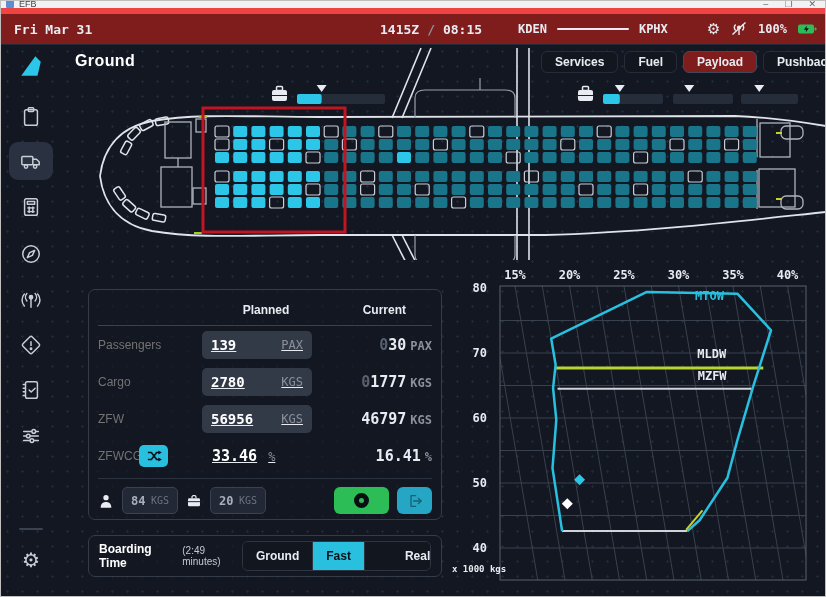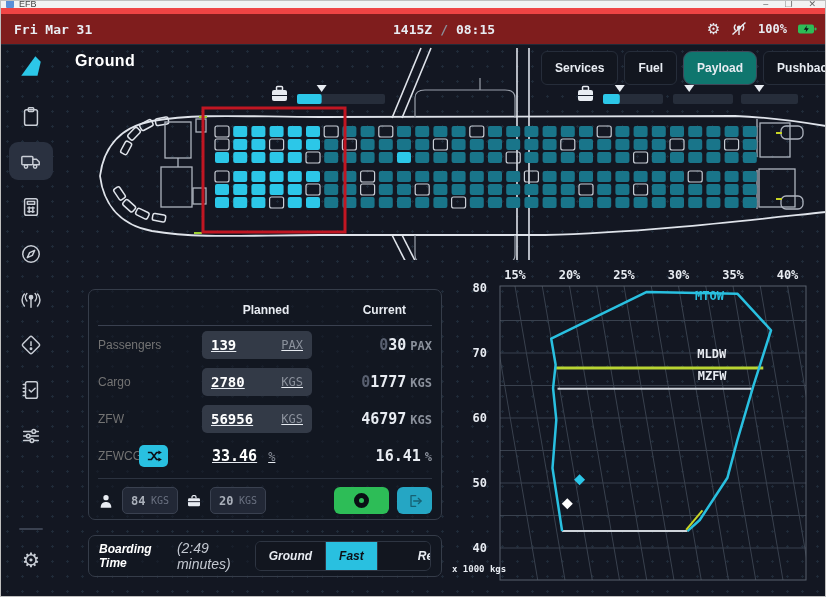--- a/index.html
+++ b/index.html
@@ -12,21 +12,21 @@
               background:#f2f2f2; border-bottom:6px solid #ef4444;
               display:flex; align-items:center; font-size:9px; color:#444; z-index:50;}
   .titlebar .appicon { width:8px; height:8px; background:#5a8fd8; margin:0 5px 0 6px; border-radius:1px;}
   .wincontrols { margin-left:auto; display:flex; gap:16px; padding-right:10px; color:#666; font-size:9px;}
   .wincontrols span { cursor:default; }
 
   
   .topbar { position:absolute; left:0; top:14px; width:826px; height:31px;
             background:#7f1d1d; border-bottom:1px solid #222a38; color:#e8ecf2; z-index:40;}
   .topbar .date { position:absolute; left:14px; top:8px; font-size:13px; font-weight:bold;}
-  .clock { position:absolute; left:393px; top:8px; font-size:13px; font-weight:bold; display:flex; gap:8px;}
+  .clock { position:absolute; left:380px; top:8px; font-size:13px; font-weight:bold; display:flex; gap:8px;}
   .clock .sep { color:#8b919c; }
   .route { position:absolute; left:518px; top:8px; display:flex; align-items:center; gap:10px;
            font-size:12px; font-weight:bold;}
   .route .line { width:72px; height:2px; background:#e8ecf2; border-radius:1px;}
   .statusicons { position:absolute; right:8px; top:5px; display:flex; align-items:center; gap:10px;}
   .gear-glyph { font-size:15px; color:#e8ecf2; line-height:20px;}
   .batt-pct { font-size:12px; font-weight:bold; color:#e8ecf2;}
 
   
   .sidebar { position:absolute; left:0; top:45px; width:62px; height:552px; z-index:30;}
@@ -36,24 +36,24 @@
                     background:#2a3140; border-radius:9px;}
   .side-divider { position:absolute; left:19px; top:483px; width:24px; height:2px; background:#3a4150; border-radius:1px;}
   .side-gear { position:absolute; left:50%; transform:translateX(-50%); top:503px;
                font-size:20px; color:#c9ced6; cursor:pointer;}
   .logo { position:absolute; left:50%; transform:translateX(-50%); top:8px; width:26px; height:26px;}
 
   
   .page-title { position:absolute; left:75px; top:52px; font-size:16px; font-weight:bold;
                 color:#fff; letter-spacing:.4px; z-index:35;}
   .tabs { position:absolute; left:541px; top:51px; height:27px; display:flex; gap:6px; z-index:45;}
-  .tab { height:34px; padding:0 13px; display:flex; align-items:center; border-radius:6px;
+  .tab { height:22px; padding:0 13px; display:flex; align-items:center; border-radius:6px;
          background:#12161f; border:1px solid #262d3a; color:#e8ecf2; font-size:12px;
          font-weight:bold; cursor:pointer;}
-  .tab.active { background:#0f766e; border-color:#3f4859;border-radius:9px;}
+  .tab.active { background:#7f1d1d; border-color:#3f4859;}
 
   
   #seatmap-svg { position:absolute; left:0; top:45px; z-index:20;}
   #chart-svg { position:absolute; left:450px; top:255px; z-index:20;}
 
   
   .panel { position:absolute; background:rgba(19,23,34,.6); border:1px solid #353c49;
            border-radius:7px; color:#e8ecf2; z-index:25;}
   #payload-panel { left:88px; top:289px; width:354px; height:231px; padding:6px 9px 4px 9px;}
   .tbl-head { display:flex; font-size:12px; font-weight:bold; padding:7px 0 8px 0;
@@ -86,23 +86,23 @@
   .chip .unit { font-size:10px; color:#6a7181;}
   .ctl-ico { width:16px; height:16px; color:#e8ecf2;}
   .board-btn { margin-left:auto; width:55px; height:27px; background:#2dbd57; border:none;
                border-radius:6px; display:flex; align-items:center; justify-content:center; cursor:pointer;}
   .board-btn .ring { width:15px; height:15px; border:5px solid #0a0f14; border-radius:50%;}
   .deboard-btn { width:35px; height:27px; background:rgba(41,192,224,.85); border:none;
                  border-radius:6px; display:flex; align-items:center; justify-content:center; cursor:pointer;}
 
   
   #boarding-panel { left:88px; top:535px; width:354px; height:42px; display:flex;
-                    align-items:center; padding:0 10px;font-style:italic;}
+                    align-items:center; padding:0 10px;}
   .bt-label { font-size:12px; font-weight:bold; color:#fff;}
-  .bt-dur { font-size:14px; color:#c3c8d1; margin-left:5px;}
+  .bt-dur { font-size:10px; color:#c3c8d1; margin-left:5px;}
   .seg-group { margin-left:auto; display:flex; border:1px solid #2e3542; border-radius:6px; overflow:hidden;}
   .seg { height:28px; padding:0 13px; display:flex; align-items:center; background:#12161f;
          color:#e8ecf2; font-size:12px; font-weight:bold; cursor:pointer; border-right:1px solid #2e3542;}
   .seg:last-child { border-right:none;padding-left:40px;}
   .seg.active { background:#29c0e0; color:#0c1118;}
 
   .dots { position:absolute; left:0; top:14px; width:826px; height:583px; z-index:0;
           background-image:radial-gradient(circle, #1f2a38 1px, transparent 1.2px);
           background-size:15px 15px;}
   .winframe { position:absolute; inset:0; border:1px solid #bfbfbf; pointer-events:none; z-index:60;}
@@ -122,20 +122,25 @@
     <span>✕</span>
   </div>
 </div>
 
 <div class="topbar">
   <span class="date mono">Fri Mar 31</span>
   <div class="clock mono">
     <span>1415Z</span>
     <span class="sep">/</span>
     <span>08:15</span>
+  </div>
+  <div class="route mono">
+    <span>KDEN</span>
+    <span class="line"></span>
+    <span>KPHX</span>
   </div>
   <div class="statusicons">
     <span class="gear-glyph">⚙</span>
     <svg width="18" height="18" viewBox="0 0 18 18">
       <g stroke="#e8ecf2" stroke-width="1.4" fill="none">
         <circle cx="9" cy="7.5" r="1.4" fill="#e8ecf2"></circle>
         <line x1="9" y1="9" x2="9" y2="15"></line>
         <path d="M5.6,10.5 A4.6,4.6 0 0 1 5.6,4.5"></path>
         <path d="M12.4,4.5 A4.6,4.6 0 0 1 12.4,10.5"></path>
         <line x1="2.5" y1="14.5" x2="15.5" y2="2.5"></line>

